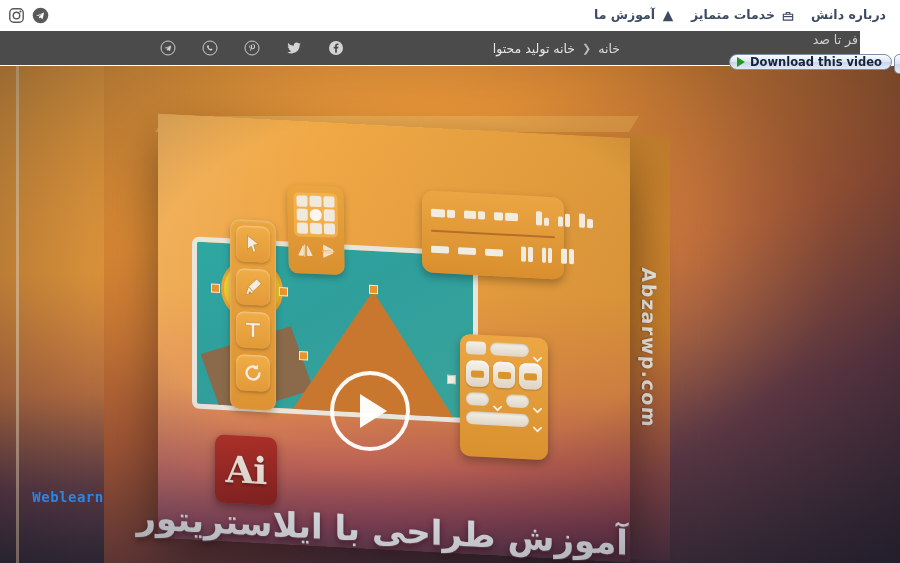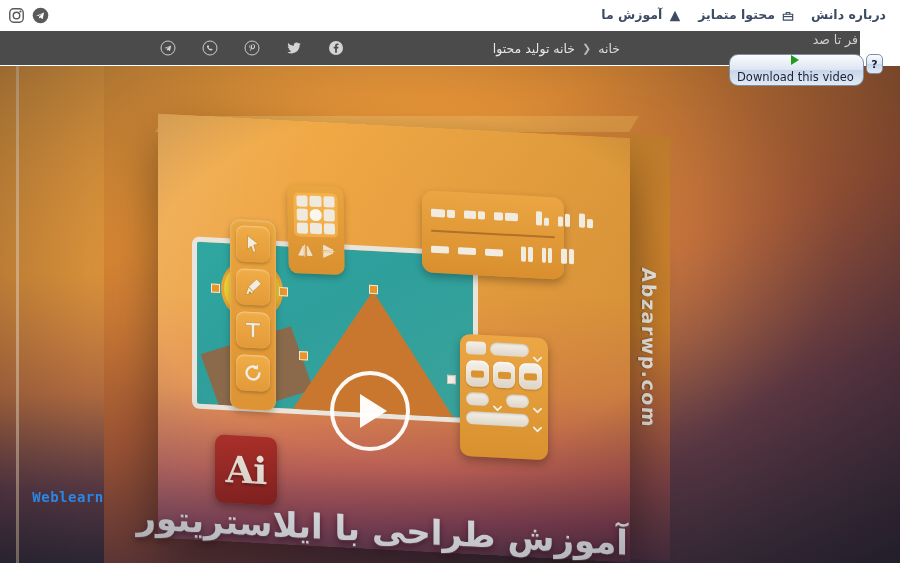--- a/index.html
+++ b/index.html
@@ -92,30 +92,29 @@
   
   .dl-overlay {
     position: absolute; left: 729px; top: 54px;
     height: 20px;
     display: flex; align-items: stretch;
     z-index: 40;
     direction: ltr;
   }
   .dl-btn {
     display: flex; align-items: center; gap: 5px;
-    height: 32px; padding: 0 9px 0 7px;
+    height: 16px; padding: 0 9px 0 7px;
     background: linear-gradient(#fbfcfe, #dde6f2 48%, #c9d6e8 52%, #e3eaf5);
     border: 1px solid #7d8fa8;
     border-radius: 9px;
-    font-size: 11.5px; font-weight: normal;
+    font-size: 11.5px; font-weight: bold;
     color: #16233a;
     white-space: nowrap;
     font-family: "DejaVu Sans", "Liberation Sans", sans-serif;
     cursor: pointer;
-    flex-direction: column;
   }
   .dl-play {
     width: 0; height: 0;
     border-left: 8px solid #1f9c1f;
     border-top: 5px solid transparent;
     border-bottom: 5px solid transparent;
   }
   .dl-sq {
     width: 17px; height: 20px; margin-left: 2px;
     background: linear-gradient(#fbfcfe, #dde6f2 48%, #c9d6e8 52%, #e3eaf5);
@@ -394,21 +393,21 @@
         <span>درباره دانش</span>
       </div>
       <div class="nav-item">
         <span class="nav-ico">
           <svg viewBox="0 0 24 24">
               <path d="M4 9h16v10H4z" fill="none" stroke="#3e4b64" stroke-width="2"></path>
               <path d="M9 9V6h6v3" fill="none" stroke="#3e4b64" stroke-width="2"></path>
               <path d="M4 13h16" stroke="#3e4b64" stroke-width="2"></path>
             </svg>
         </span>
-        <span>محتوا متمایز</span>
+        <span>خدمات متمایز</span>
       </div>
       <div class="nav-item">
         <span class="nav-ico">
           <svg viewBox="0 0 24 24">
               <path d="M12 3L21 21H3z" fill="#3e4b64"></path>
             </svg>
         </span>
         <span>آموزش ما</span>
       </div>
     </div>

